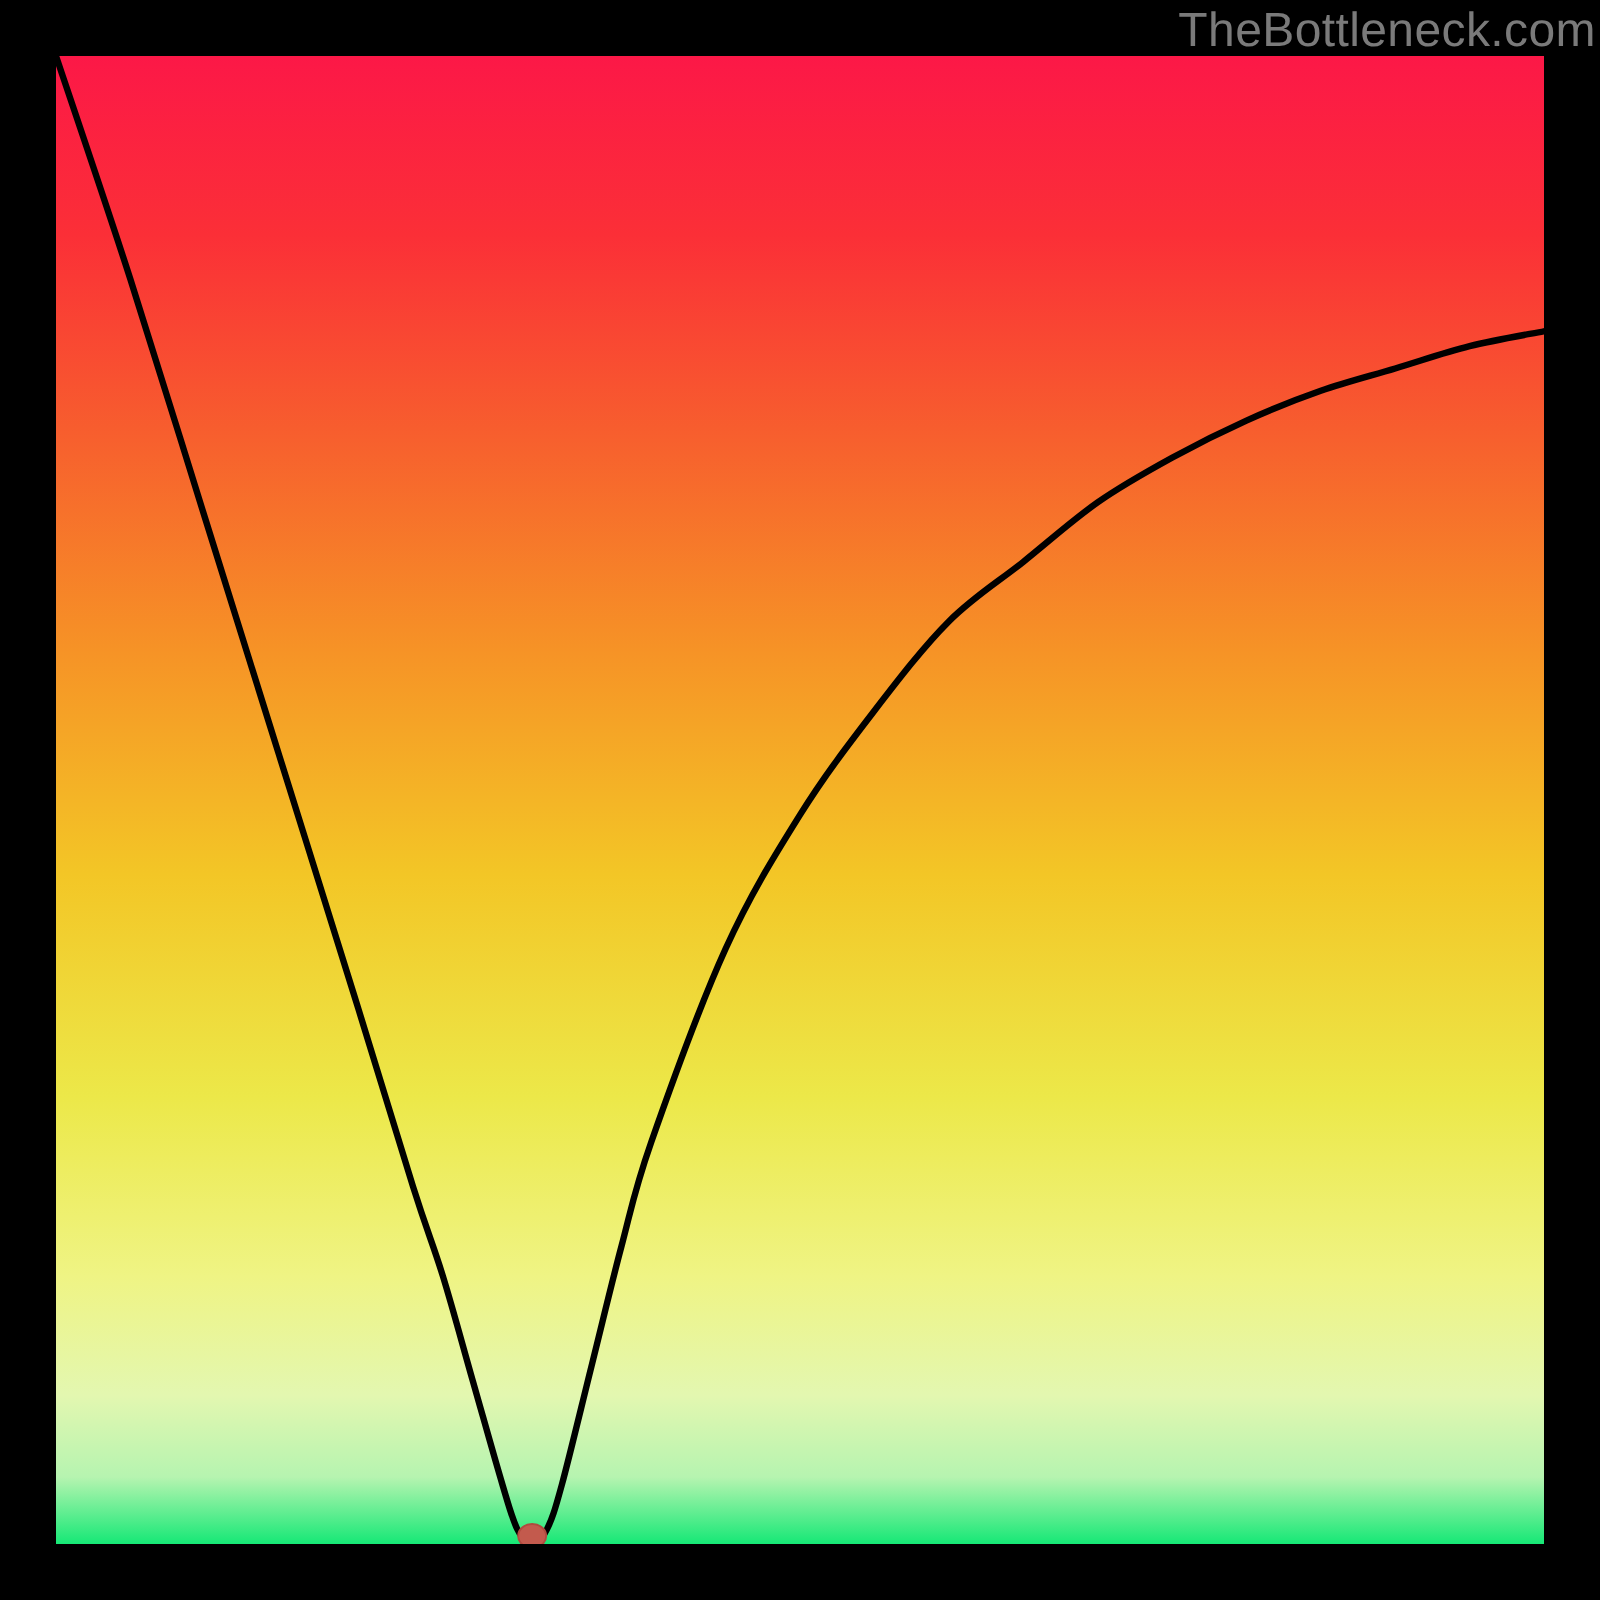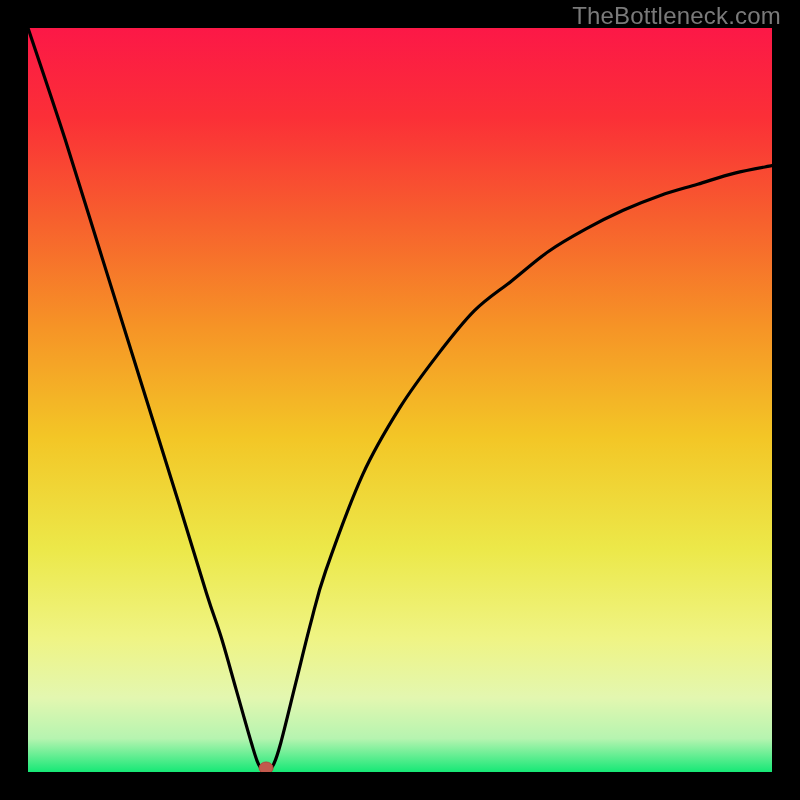--- a/index.html
+++ b/index.html
@@ -13,21 +13,21 @@
   }
   .frame {
     position: relative;
     width: 800px;
     height: 800px;
     background: #000;
   }
   .watermark {
     position: absolute;
     top: 2px;
-    right: 19px;
+    right: 2px;
     color: #7a7a7a;
     font-size: 24px;
     font-weight: 500;
     letter-spacing: 0.2px;
     z-index: 10;
   }
   .plot {
     position: absolute;
     left: 28px;
     top: 28px;

